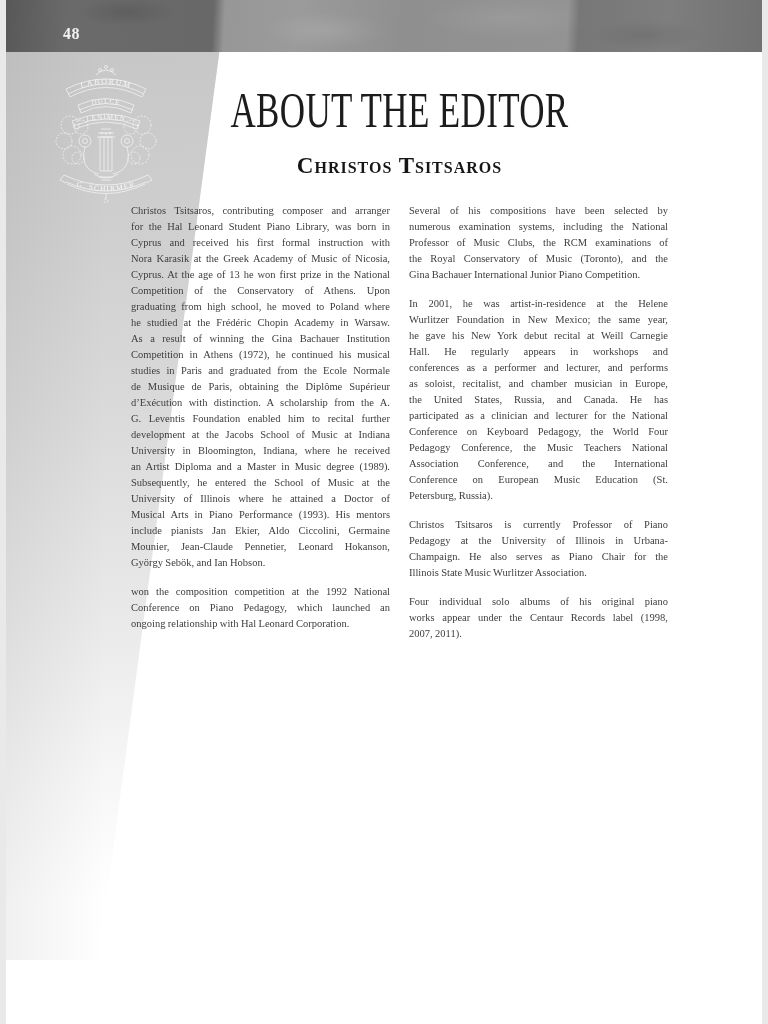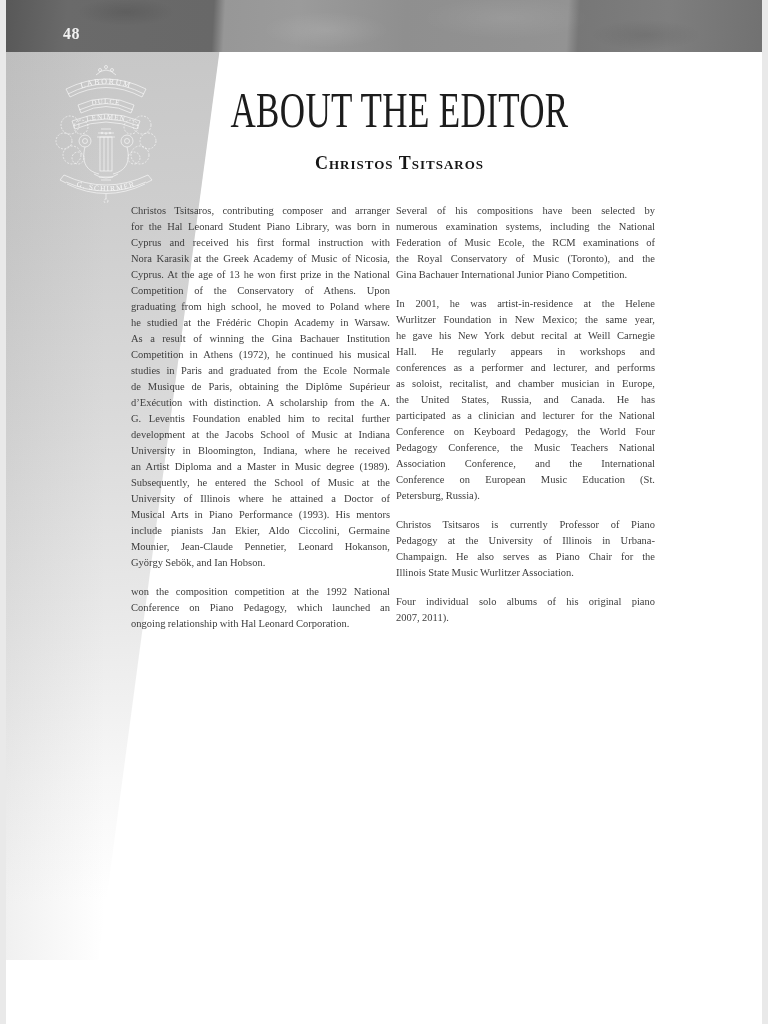--- a/index.html
+++ b/index.html
@@ -42,26 +42,26 @@
     position:absolute;left:125px;top:84px;width:537px;height:52px;
     text-align:center;line-height:52px;white-space:nowrap;
   }
   .title-inner{
     display:inline-block;font-size:50px;color:#1c1c1c;
     transform:scaleX(.70);transform-origin:center;letter-spacing:.5px;
   }
   .subtitle{
     position:absolute;left:125px;top:153px;width:537px;
     text-align:center;font-variant:small-caps;font-weight:700;
-    font-size:18px;letter-spacing:1px;color:#161616;white-space:nowrap;
+    font-size:23px;letter-spacing:1px;color:#161616;white-space:nowrap;
   }
   
   .columns{
     position:absolute;left:125px;top:203px;width:537px;
-    display:flex;gap:6px;
+    display:flex;gap:19px;
   }
   .col{width:259px;font-size:10.5px;line-height:16px;color:#3d3d3d;word-spacing:-0.2px;}
   .para + .para{margin-top:13px;}
   .line{text-align:justify;text-align-last:justify;white-space:nowrap;}
   .line.last{text-align-last:left;}
 </style>
 </head>
 <body>
 
 <div class="page">
@@ -173,21 +173,21 @@
       <div class="para">
           <div class="line">won the composition competition at the 1992 National</div>
           <div class="line">Conference on Piano Pedagogy, which launched an</div>
           <div class="line last">ongoing relationship with Hal Leonard Corporation.</div>
         </div>
     </div>
     <div class="col">
       <div class="para">
           <div class="line">Several of his compositions have been selected by</div>
           <div class="line">numerous examination systems, including the National</div>
-          <div class="line">Federation of Music Ecole, the RCM examinations of</div>
+          <div class="line">Professor of Music Clubs, the RCM examinations of</div>
           <div class="line">the Royal Conservatory of Music (Toronto), and the</div>
           <div class="line last">Gina Bachauer International Junior Piano Competition.</div>
         </div>
       <div class="para">
           <div class="line">In 2001, he was artist-in-residence at the Helene</div>
           <div class="line">Wurlitzer Foundation in New Mexico; the same year,</div>
           <div class="line">he gave his New York debut recital at Weill Carnegie</div>
           <div class="line">Hall. He regularly appears in workshops and</div>
           <div class="line">conferences as a performer and lecturer, and performs</div>
           <div class="line">as soloist, recitalist, and chamber musician in Europe,</div>
@@ -200,18 +200,19 @@
           <div class="line last">Petersburg, Russia).</div>
         </div>
       <div class="para">
           <div class="line">Christos Tsitsaros is currently Professor of Piano</div>
           <div class="line">Pedagogy at the University of Illinois in Urbana-</div>
           <div class="line">Champaign. He also serves as Piano Chair for the</div>
           <div class="line last">Illinois State Music Wurlitzer Association.</div>
         </div>
       <div class="para">
           <div class="line">Four individual solo albums of his original piano</div>
+          <div class="line">works appear under the Centaur Records label (1998,</div>
           <div class="line last">2007, 2011).</div>
         </div>
     </div>
   </div>
 
 </div>
 
 </body></html>

